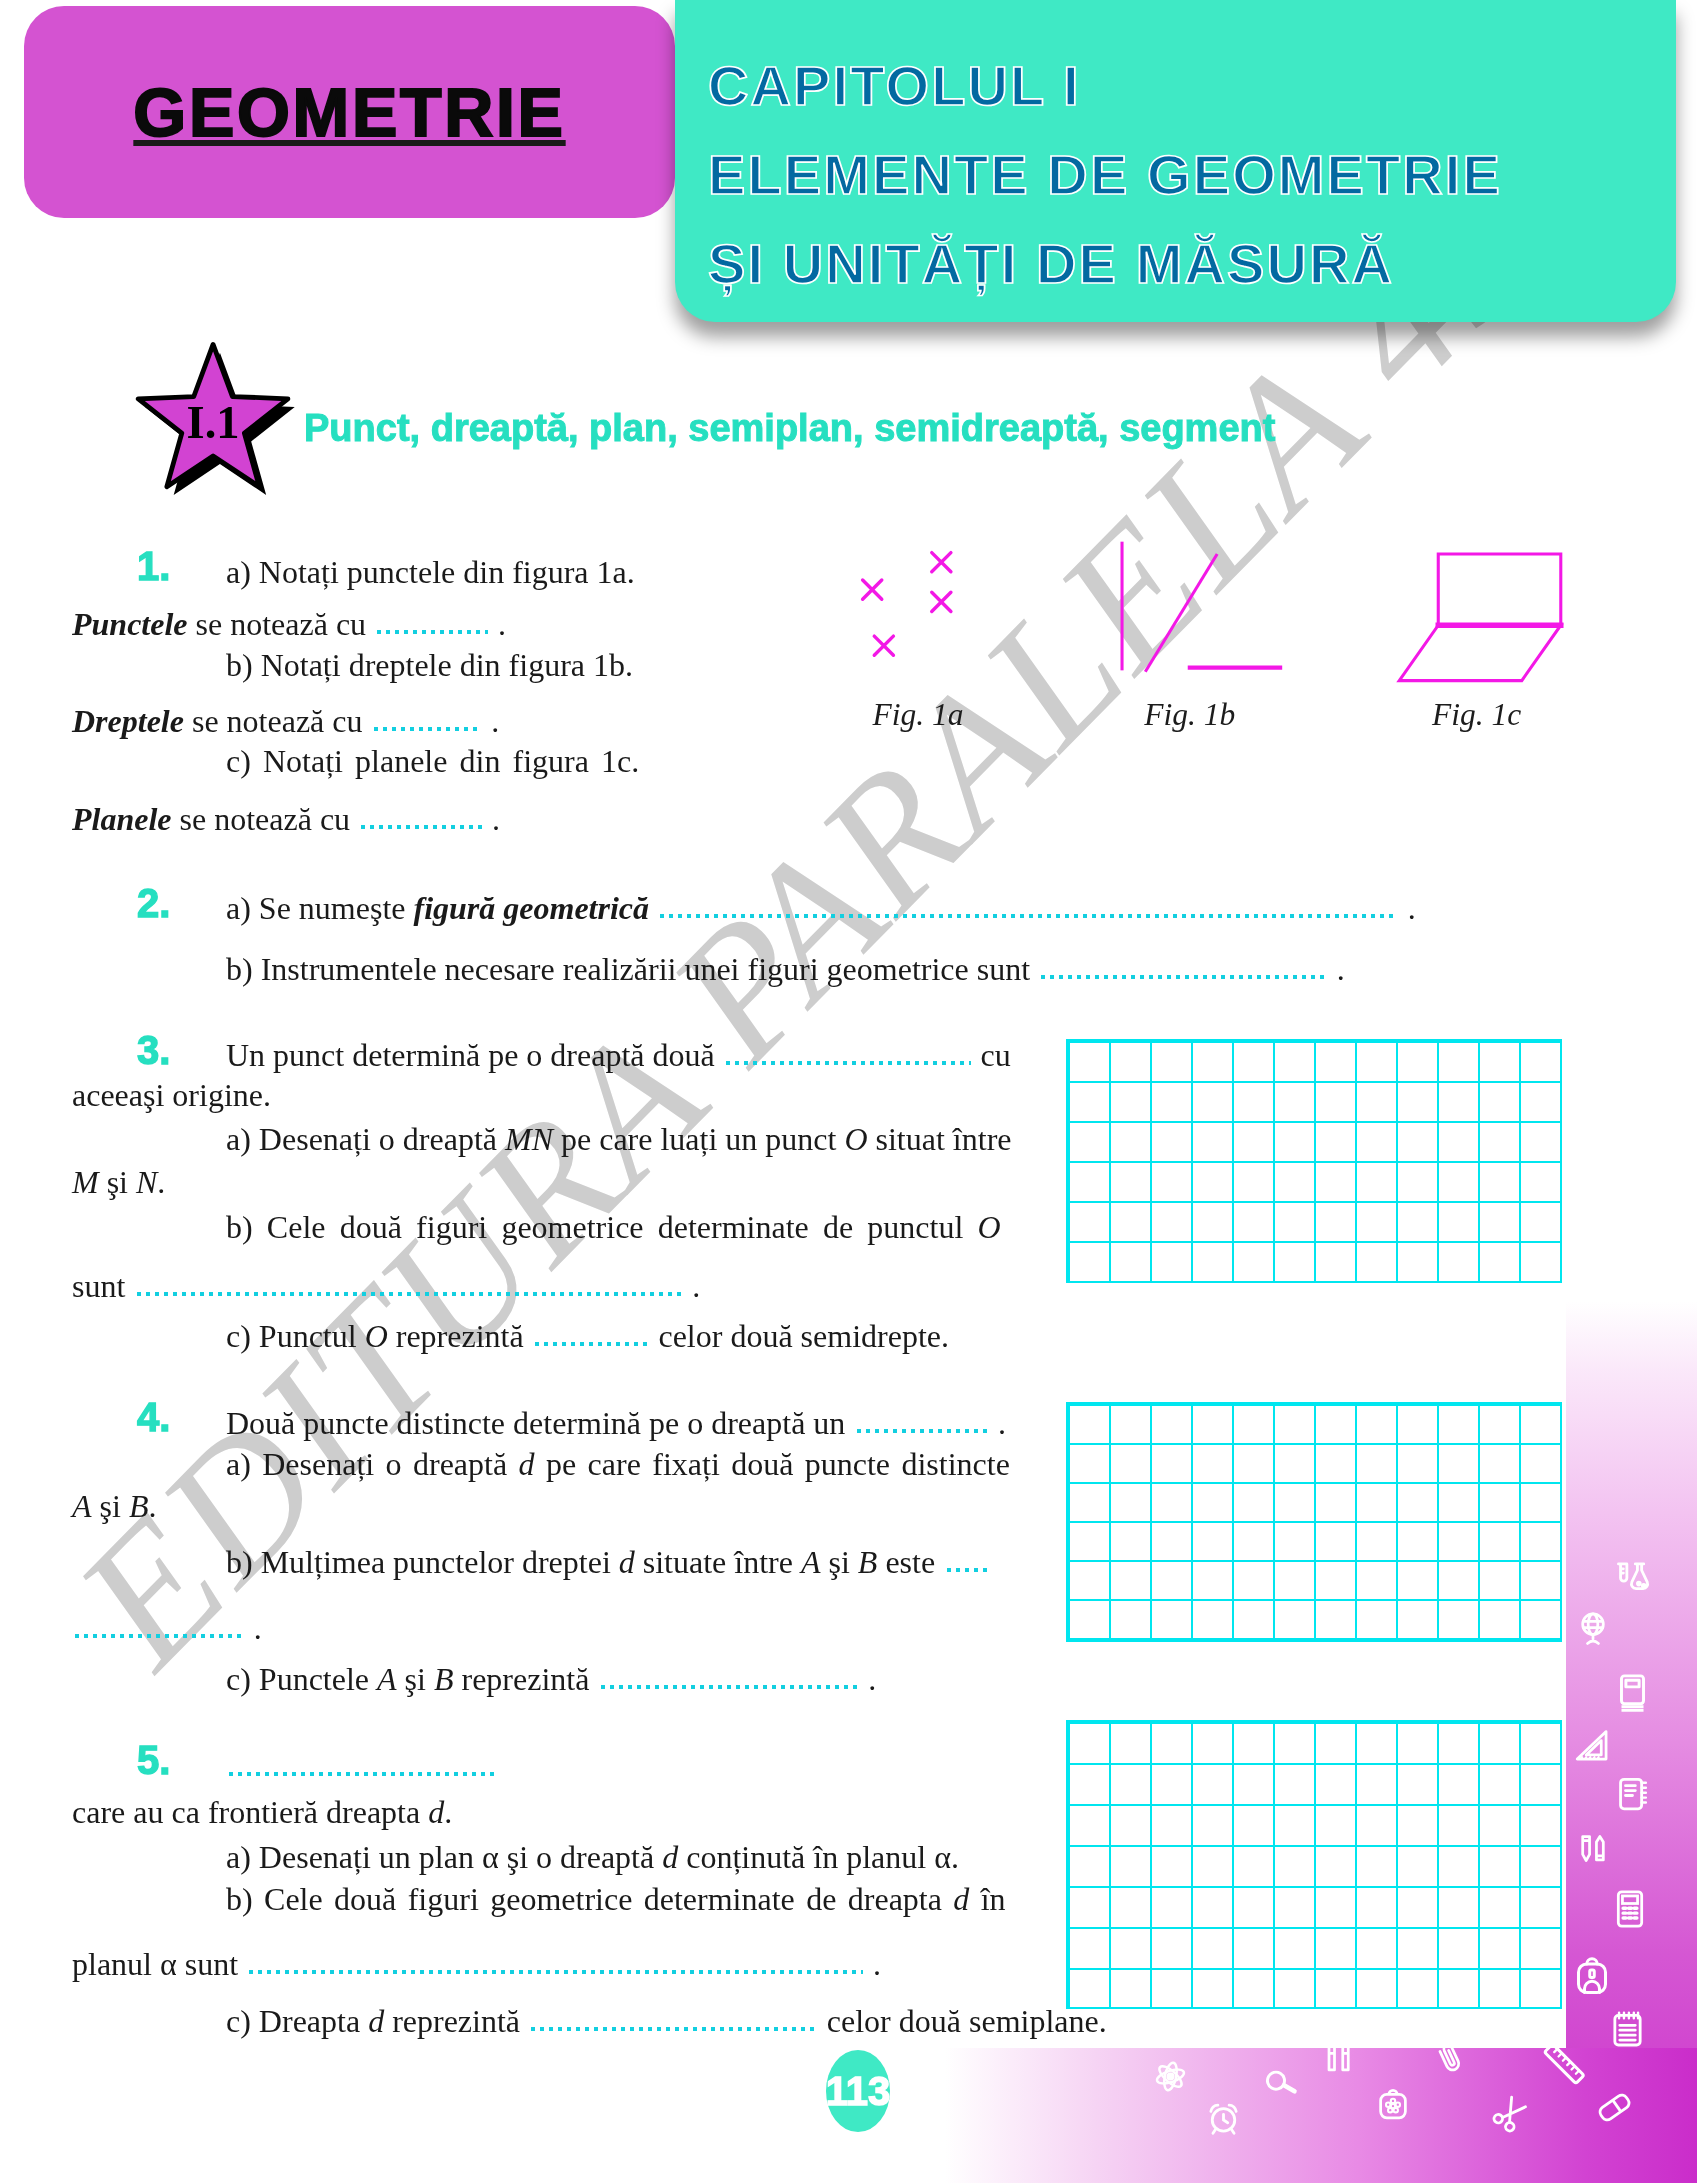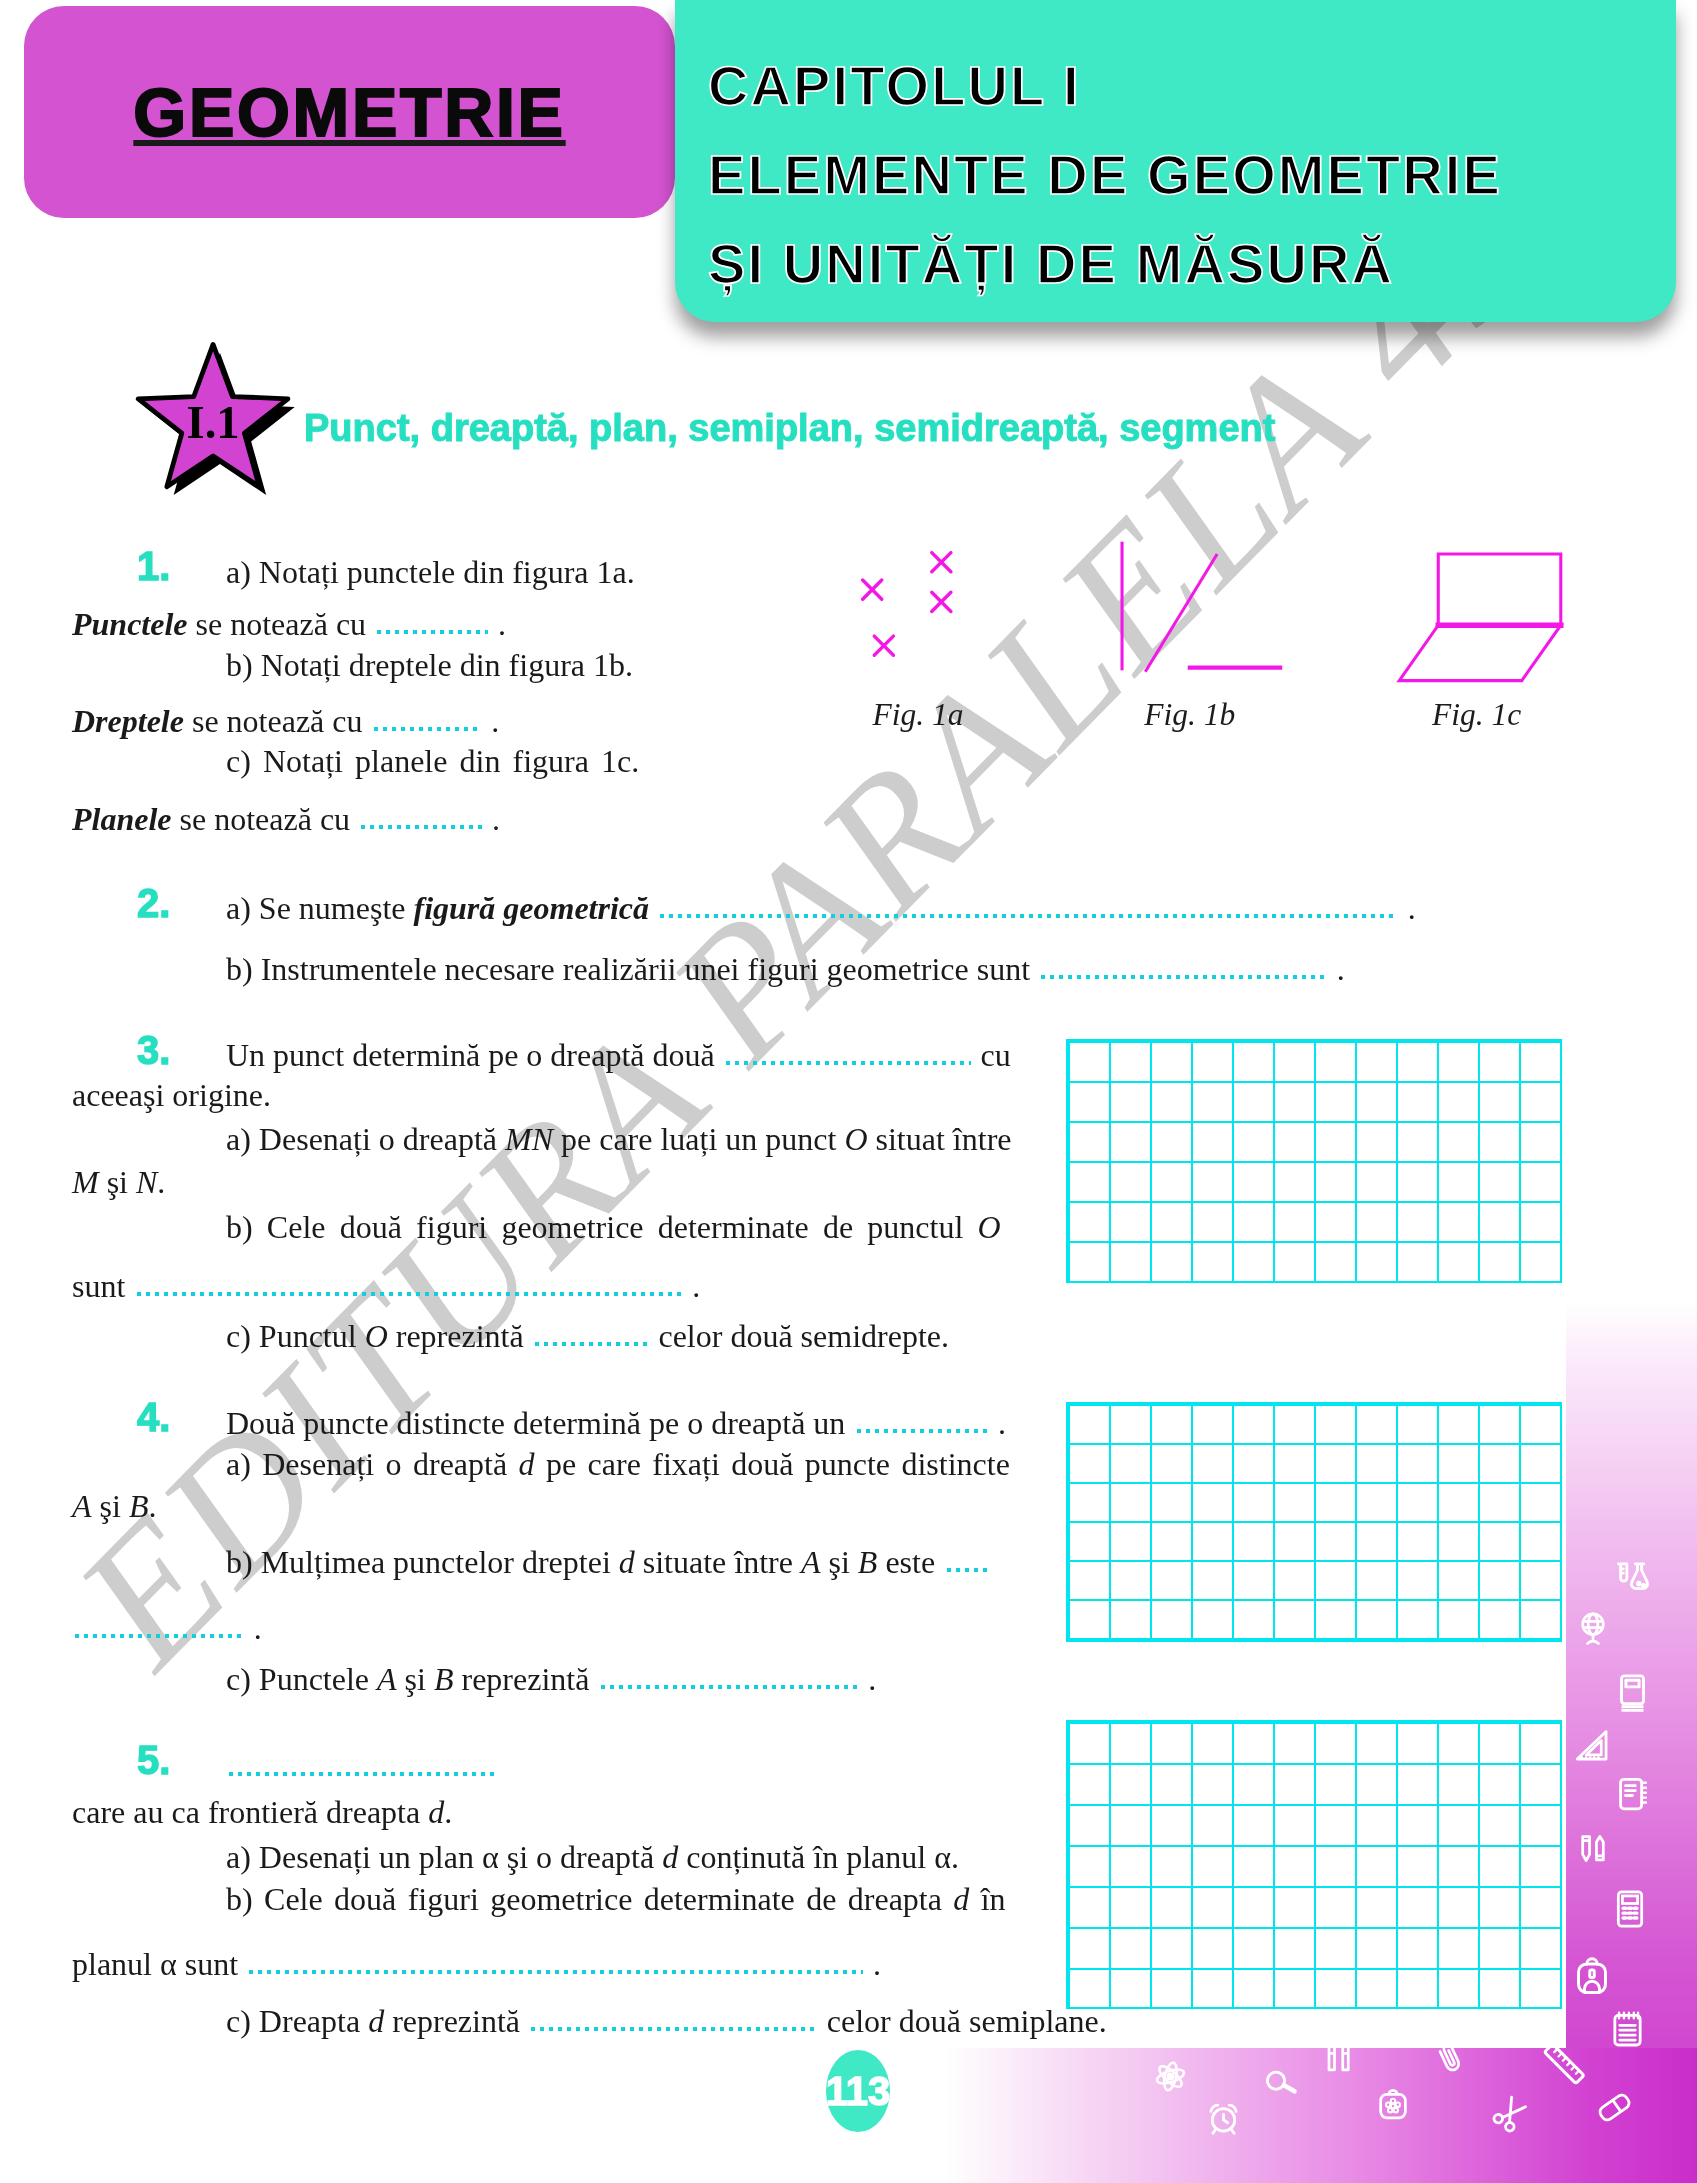--- a/index.html
+++ b/index.html
@@ -20,21 +20,21 @@
 
   
   .hdr-left{position:absolute;left:24px;top:5.5px;width:651px;height:212px;
     background:var(--magenta);border-radius:40px;display:flex;align-items:center;justify-content:center;text-decoration:underline;}
   .hdr-left span{font-family:"Liberation Sans",sans-serif;font-weight:900;font-size:68px;
     letter-spacing:2.7px;color:#0a0a0a;-webkit-text-stroke:2.1px #0a0a0a;}
   .hdr-right{position:absolute;left:675px;top:0;width:1001px;height:322px;
     background:var(--teal);border-radius:0 0 40px 40px;
     box-shadow:0 15px 18px rgba(0,0,0,.38);padding:0;}
   .hdr-right .chl{position:absolute;left:33px;font-family:"Liberation Sans",sans-serif;
-    font-weight:900;font-size:56px;letter-spacing:2.1px;color:#000000;-webkit-text-stroke:1.7px #fff;white-space:nowrap;}
+    font-weight:900;font-size:56px;letter-spacing:2.1px;color:#0369a1;-webkit-text-stroke:1.7px #fff;white-space:nowrap;}
 
   
   .star-wrap{position:absolute;left:131px;top:334px;width:171px;height:185px;}
   .sec-title{position:absolute;left:304px;top:407px;font-family:"Liberation Sans",sans-serif;
     font-weight:700;font-size:38px;color:var(--teal-text);-webkit-text-stroke:1px var(--teal-text);white-space:nowrap;}
 
   
   .ex-num{position:absolute;left:137px;font-family:"Liberation Sans",sans-serif;font-weight:900;
     font-size:40px;color:var(--teal-text);-webkit-text-stroke:1.4px var(--teal-text);}
   .line{position:absolute;font-size:32px;line-height:40px;white-space:nowrap;}

